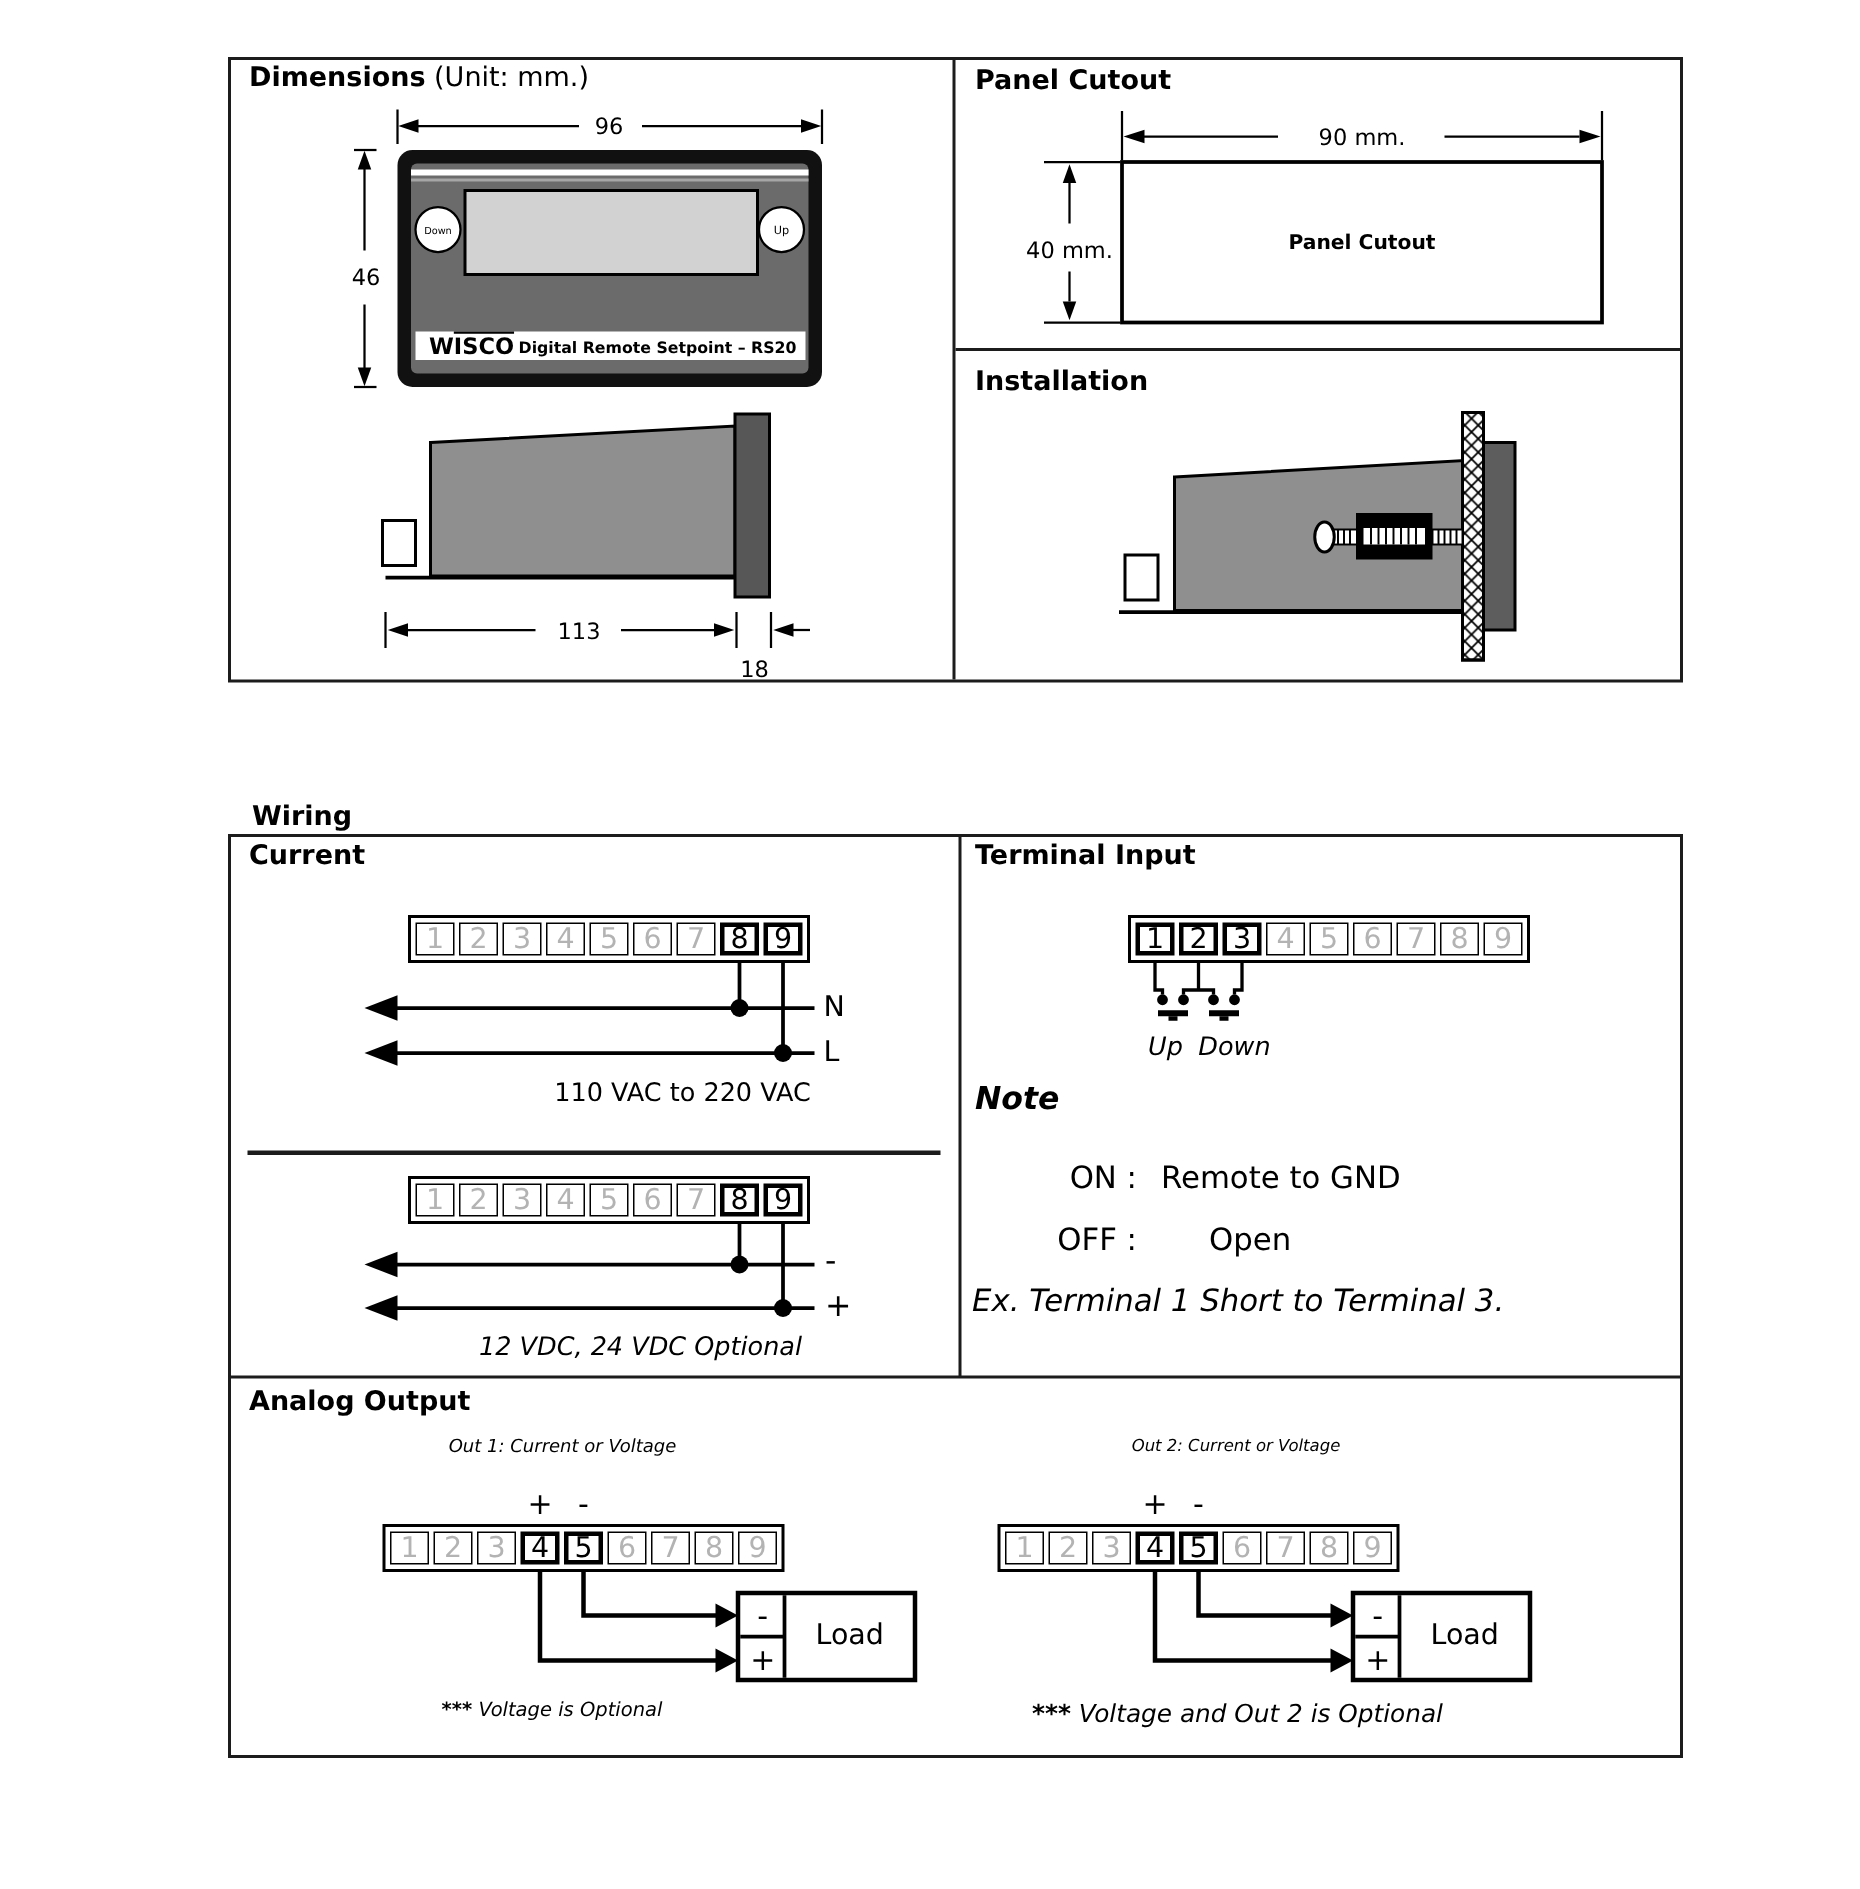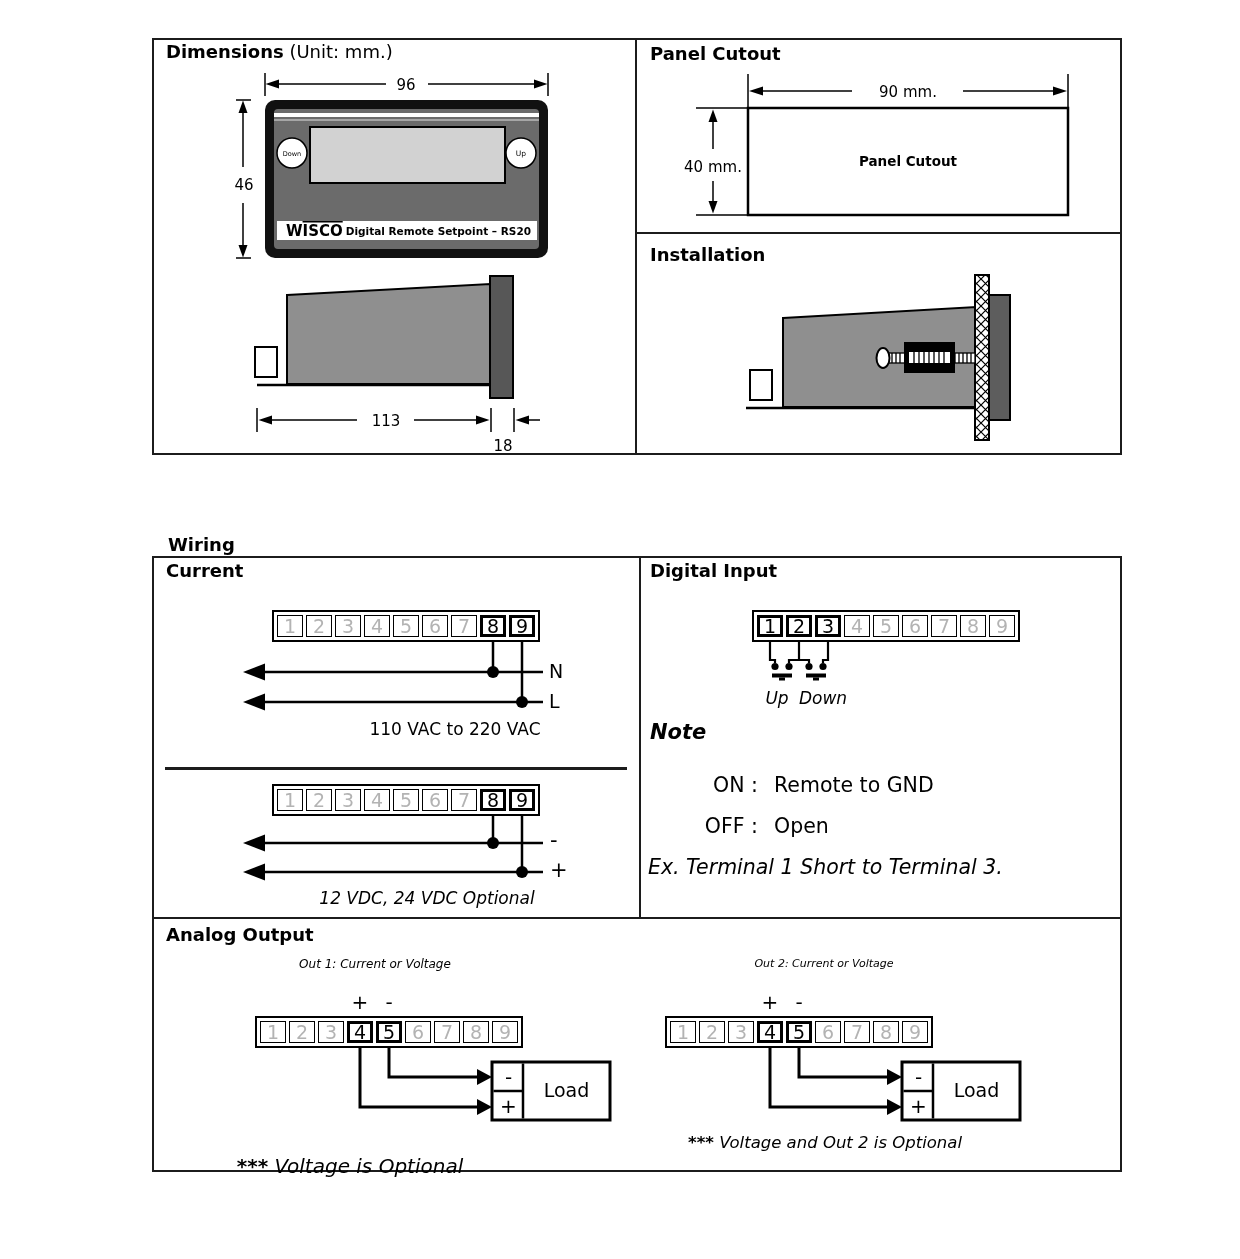--- a/index.html
+++ b/index.html
@@ -40,21 +40,21 @@
 <div class="divline" style="left:154px;top:917px;width:966px;height:2px;"></div>
 <div class="divline" style="left:165px;top:767px;width:462px;height:3px;"></div>
 
 <div class="h" style="left:166px;top:42px;">
   <span>Dimensions</span><span class="norm"> (Unit: mm.)</span>
 </div>
 <div class="h" style="left:650px;top:44px;">Panel Cutout</div>
 <div class="h" style="left:650px;top:245px;">Installation</div>
 <div class="h" style="left:168px;top:491px;margin-top:44px;">Wiring</div>
 <div class="h" style="left:166px;top:561px;">Current</div>
-<div class="h" style="left:650px;top:561px;">Digital Input</div>
+<div class="h" style="left:650px;top:561px;">Terminal Input</div>
 <div class="h" style="left:166px;top:925px;">Analog Output</div>
 
 <svg width="1240" height="1259" viewBox="0 0 1240 1259">
   <defs>
     <pattern id="hatch" width="9" height="9" patternUnits="userSpaceOnUse">
       <path d="M0,0 L9,9 M9,0 L0,9" stroke="#000" stroke-width="1.2"></path>
     </pattern>
   </defs>
 
   <g>
@@ -280,41 +280,41 @@
 <div class="txt ctr it" style="left:272px;top:889px;width:310px;font-size:17px;">12 VDC, 24 VDC Optional</div>
 
 <div class="txt ctr it" style="left:759px;top:689px;width:36px;font-size:17px;">Up</div>
 <div class="txt ctr it" style="left:796px;top:689px;width:54px;font-size:17px;">Down</div>
 
 <div class="txt" style="left:650px;top:721px;font-size:21px;font-weight:bold;font-style:italic;">Note</div>
 <div class="noterow" style="left:650px;top:773px;align-items:center;">
   <span class="k">ON :</span>
   <span>Remote to GND</span>
 </div>
-<div class="noterow" style="left:650px;top:814px;">
+<div class="noterow" style="left:650px;top:814px;gap:32px;">
   <span class="k">OFF :</span>
   <span>Open</span>
 </div>
 <div class="txt it" style="left:648px;top:856px;font-size:20.5px;">Ex. Terminal 1 Short to Terminal 3.</div>
 
 <div class="txt ctr it" style="left:255px;top:958px;width:240px;font-size:12px;">Out 1: Current or Voltage</div>
 <div class="txt ctr it" style="left:704px;top:958px;width:240px;font-size:11px;font-style:italic;">Out 2: Current or Voltage</div>
 
 <div class="txt ctr" style="left:348px;top:991px;width:24px;font-size:20px;">+</div>
 <div class="txt ctr" style="left:377px;top:991px;width:24px;font-size:20px;">-</div>
 <div class="txt ctr" style="left:758px;top:991px;width:24px;font-size:20px;">+</div>
 <div class="txt ctr" style="left:787px;top:991px;width:24px;font-size:20px;">-</div>
 
 <div class="txt ctr" style="left:495px;top:1066px;width:27px;font-size:20px;">-</div>
 <div class="txt ctr" style="left:495px;top:1095px;width:27px;font-size:20px;">+</div>
 <div class="txt ctr" style="left:523px;top:1080px;width:87px;font-size:19px;">Load</div>
 <div class="txt ctr" style="left:905px;top:1066px;width:27px;font-size:20px;">-</div>
 <div class="txt ctr" style="left:905px;top:1095px;width:27px;font-size:20px;">+</div>
 <div class="txt ctr" style="left:933px;top:1080px;width:87px;font-size:19px;">Load</div>
 
-<div class="txt ctr" style="left:220px;top:1134px;width:260px;font-size:20px;margin-top:21px;">
+<div class="txt ctr" style="left:238px;top:1134px;width:260px;font-size:13px;">
   <b>***</b>
   <span class="it">Voltage is Optional</span>
 </div>
 <div class="txt ctr" style="left:660px;top:1134px;width:330px;font-size:16.5px;text-align:center;">
   <b>***</b>
   <span class="it">Voltage and Out 2 is Optional</span>
 </div>
 
 </body></html>

